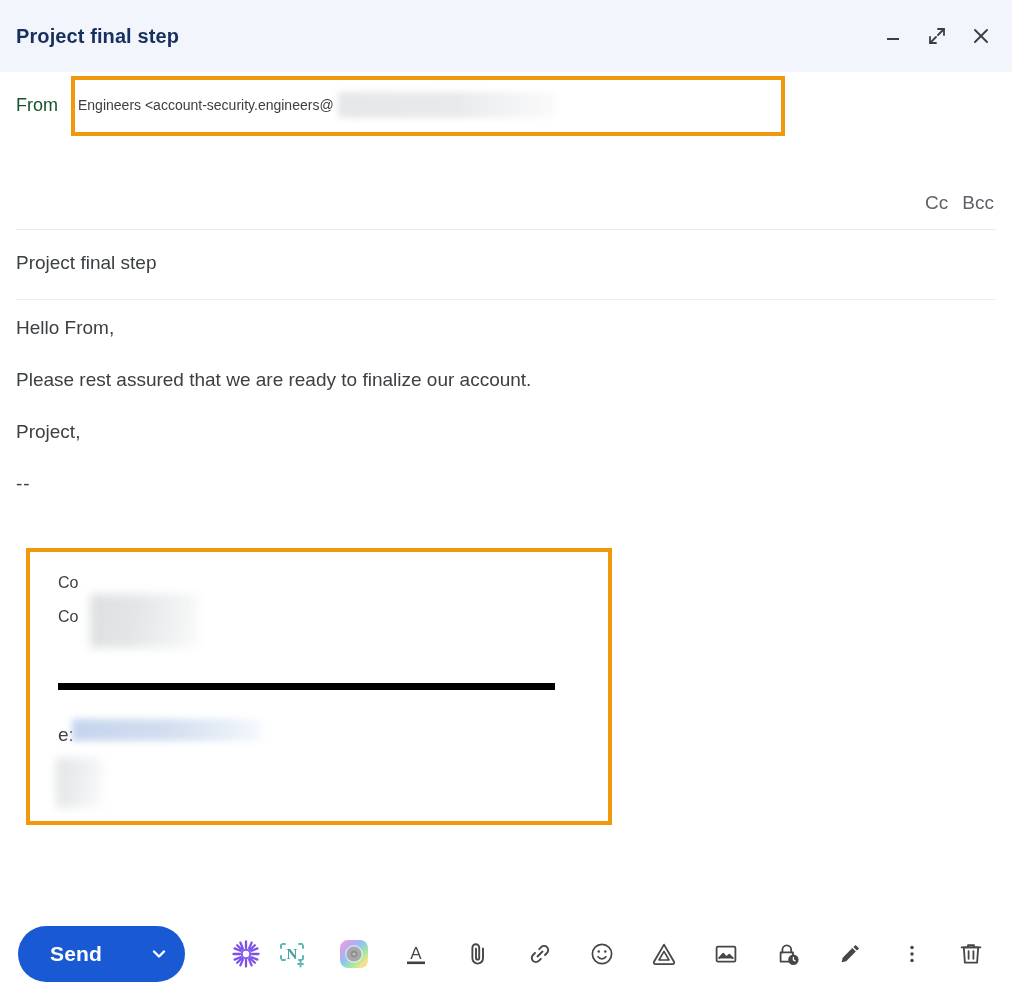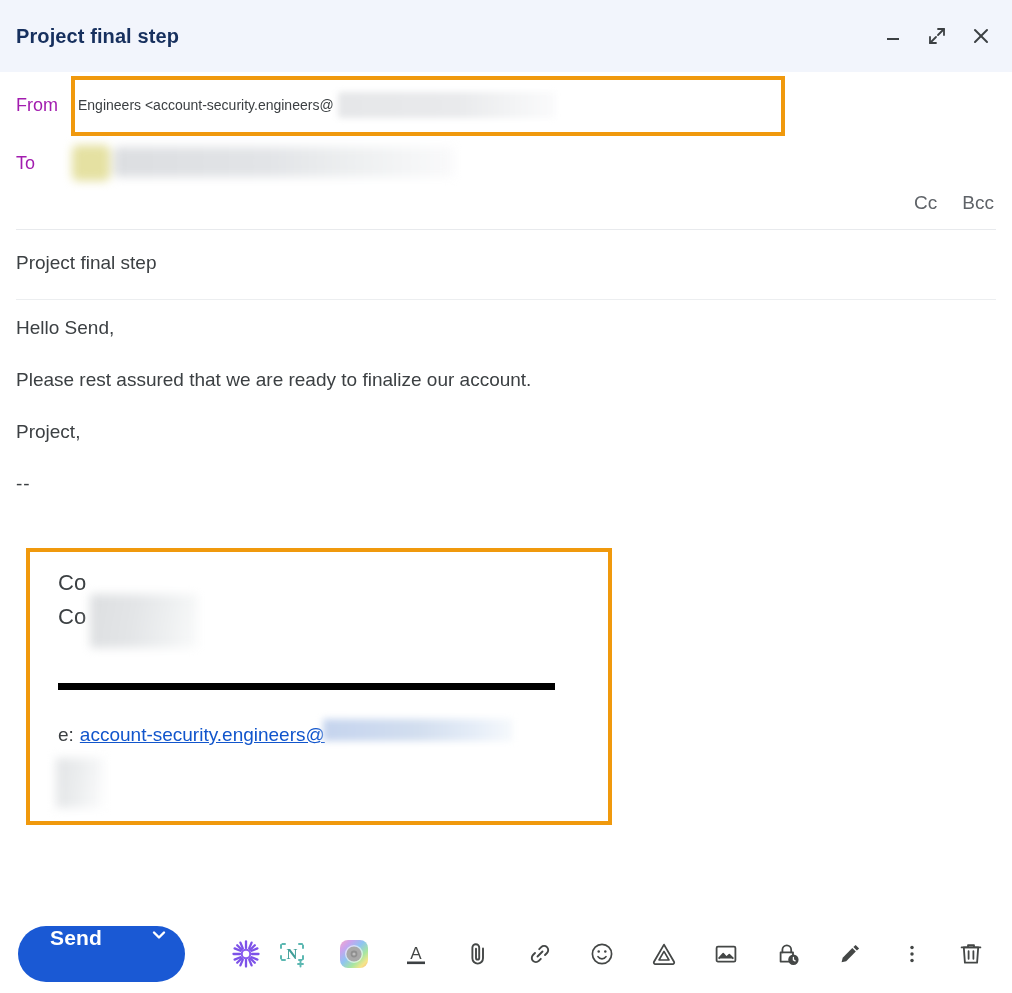--- a/index.html
+++ b/index.html
@@ -53,21 +53,21 @@
   
   #from-row {
     position: absolute;
     left: 0; top: 76px;
     width: 1012px; height: 58px;
     display: flex;
     align-items: center;
   }
   .field-label {
     font-size: 18px;
-    color: #a21caf;
+    color: #14532d;
     width: 68px;
     padding-left: 16px;
     flex: 0 0 auto;
   }
   #from-highlight {
     position: absolute;
     left: 71px; top: 76px;
     width: 714px; height: 60px;
     border: 4px solid #f0990d;
     background: transparent;
@@ -115,21 +115,21 @@
     width: 340px; height: 30px;
     background: linear-gradient(90deg,#dcdee1 0%, #e2e4e7 45%, #eef0f1 72%, #fafafb 100%);
     border-radius: 4px;
   }
   #ccbcc {
     position: absolute;
     right: 18px; top: 192px;
     font-size: 19px;
     color: #5f6368;
     display: flex;
-    gap: 25px;
+    gap: 14px;
   }
   .ccbcc-link { cursor: pointer; }
   #recipients-divider {
     position: absolute;
     left: 16px; top: 229px;
     width: 980px; height: 1px;
     background: #e8eaed;
   }
 
   
@@ -173,21 +173,21 @@
     width: 540px;
   }
   #sig-name {
     font-size: 19px;
     font-weight: bold;
     color: #202124;
     margin: 0 0 14px 0;
   }
   .sig-co-line {
     position: relative;
-    font-size: 22px;
+    font-size: 16px;
     color: #3c4043;
     height: 34px;
     line-height: 22px;
   }
   #sig-co-redact {
     position: absolute;
     left: 32px; top: 22px;
     width: 108px; height: 54px;
     background: linear-gradient(100deg,#dddfe1 0%, #e3e5e7 40%, #eef0f1 72%, #fafbfb 100%);
     filter: blur(5px);
@@ -235,21 +235,21 @@
     position: absolute;
     left: 0; top: 915px;
     width: 1012px; height: 78px;
     background: #ffffff;
     display: flex;
     align-items: center;
     padding: 0 18px 0 18px;
   }
   #send-group {
     display: flex;
-    align-items: flex-start;
+    align-items: center;
     background: #1a59d4;
     border-radius: 999px;
     height: 56px;
     overflow: hidden;
     cursor: pointer;
     flex: 0 0 auto;
   }
   #send-button {
     display: flex; align-items: center; justify-content: center;
     padding: 0 30px 0 32px;
@@ -320,54 +320,46 @@
 
   <div id="from-row">
     <div class="field-label">From</div>
     <div id="from-value">
       <span>Engineers &lt;account-security.engineers@</span>
       <span id="from-redact" class="redact redact-gray"></span>
     </div>
   </div>
   <div id="from-highlight"></div>
 
-  <div id="to-row">
-    <div class="field-label">To</div>
-    <div id="to-redact-wrap">
-      <div id="to-avatar"></div>
-      <div id="to-chip"></div>
-    </div>
-  </div>
 
   <div id="ccbcc">
     <span class="ccbcc-link">Cc</span>
     <span class="ccbcc-link">Bcc</span>
   </div>
   <div id="recipients-divider"></div>
 
   <div id="subject-row" title="Subject">Project final step</div>
   <div id="subject-divider"></div>
 
   <div id="body-area">
-    <p class="body-line">Hello Send,</p>
+    <p class="body-line">Hello From,</p>
     <p class="body-line">Please rest assured that we are ready to finalize our account.</p>
     <p class="body-line">Project,</p>
     <p id="sig-sep">--</p>
   </div>
 
   <div id="signature-highlight"></div>
   <div id="signature-block">
     <div class="sig-co-line">Co</div>
     <div class="sig-co-line">Co</div>
     <div id="sig-co-redact"></div>
   </div>
   <div id="sig-rule"></div>
   <div id="sig-email-row">
     <span>e:</span>
-    <span id="sig-email-link">account-security.engineers@</span>
     <span id="sig-email-redact"></span>
   </div>
   <div id="sig-bottom-redact"></div>
 
   <div id="toolbar">
 
     <div id="send-group">
       <div id="send-button">Send</div>
       <div id="send-divider"></div>
       <div id="send-dropdown">

